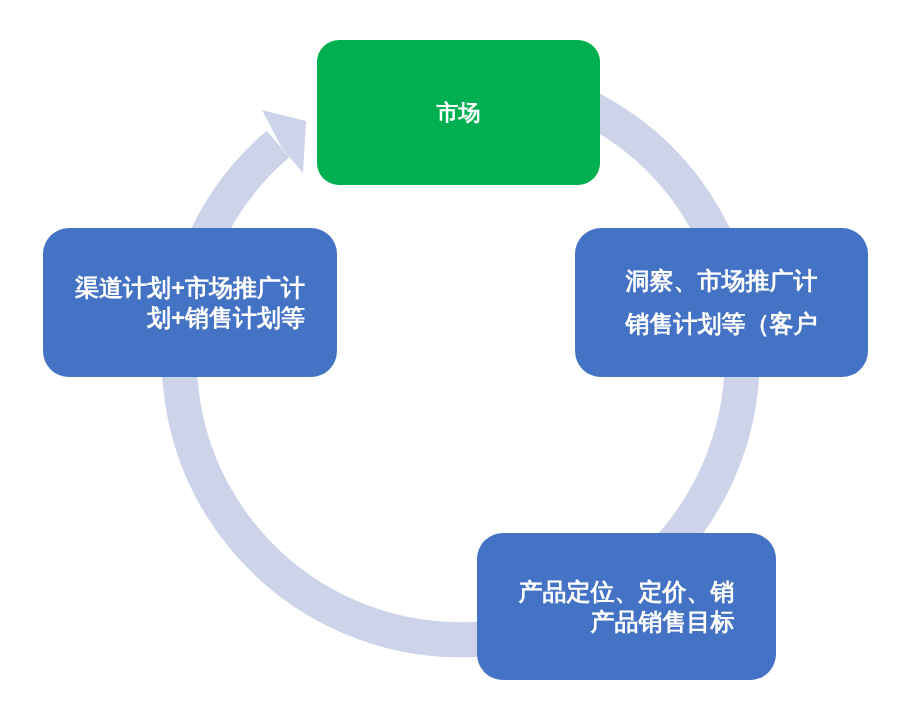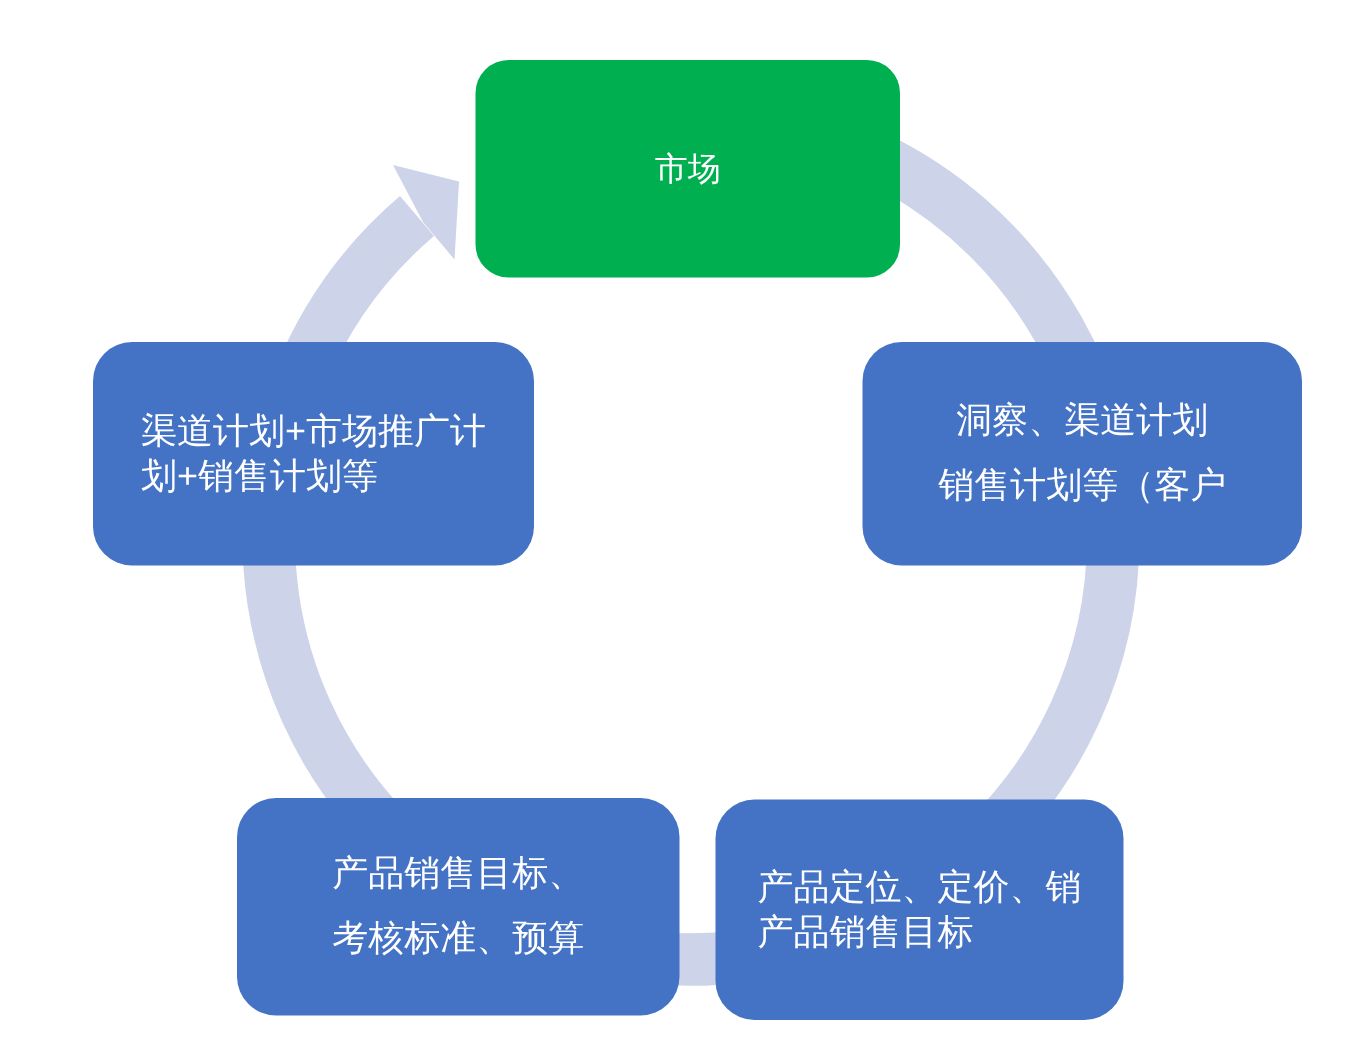--- a/index.html
+++ b/index.html
@@ -25,22 +25,22 @@
   .node {
     position: absolute;
     box-sizing: border-box;
     border-radius: 26px;
     background: #4472C4;
     color: #ffffff;
     display: flex;
     flex-direction: column;
     align-items: center;
     justify-content: center;
-    text-align: left;
-    font-weight: normal;
+    text-align: right;
+    font-weight: bold;
     font-size: 24px;
     line-height: 30px;
     padding: 8px 10px;
   }
   .node.green {
     background: #00B050;
     border-radius: 22px;
     font-size: 22px;
   }
   .para { margin: 0; }
@@ -59,43 +59,35 @@
   </svg>
 
   <div class="node green" style="left:317px; top:40px; width:283px; height:145px;">
     <div class="para">
       <span class="line">市场</span>
     </div>
   </div>
 
   <div class="node" style="left:575px; top:228px; width:293px; height:149px;">
     <div class="para">
-      <span class="line">洞察、渠道计划</span>
+      <span class="line">洞察、市场推广计</span>
     </div>
     <div class="para">
       <span class="line">销售计划等（客户</span>
     </div>
   </div>
 
-  <div class="node" style="left:477px; top:533px; width:272px; height:147px;">
+  <div class="node" style="left:477px; top:533px; width:299px; height:147px;">
     <div class="para">
       <span class="line">产品定位、定价、销</span>
       <span class="line">产品销售目标</span>
     </div>
   </div>
 
-  <div class="node" style="left:158px; top:532px; width:295px; height:145px;">
-    <div class="para">
-      <span class="line">产品销售目标、</span>
-    </div>
-    <div class="para">
-      <span class="line">考核标准、预算</span>
-    </div>
-  </div>
 
-  <div class="node" style="left:62px; top:228px; width:294px; height:149px;">
+  <div class="node" style="left:43px; top:228px; width:294px; height:149px;">
     <div class="para">
       <span class="line">渠道计划+市场推广计</span>
       <span class="line">划+销售计划等</span>
     </div>
   </div>
 
 </div>
 
 </body></html>

